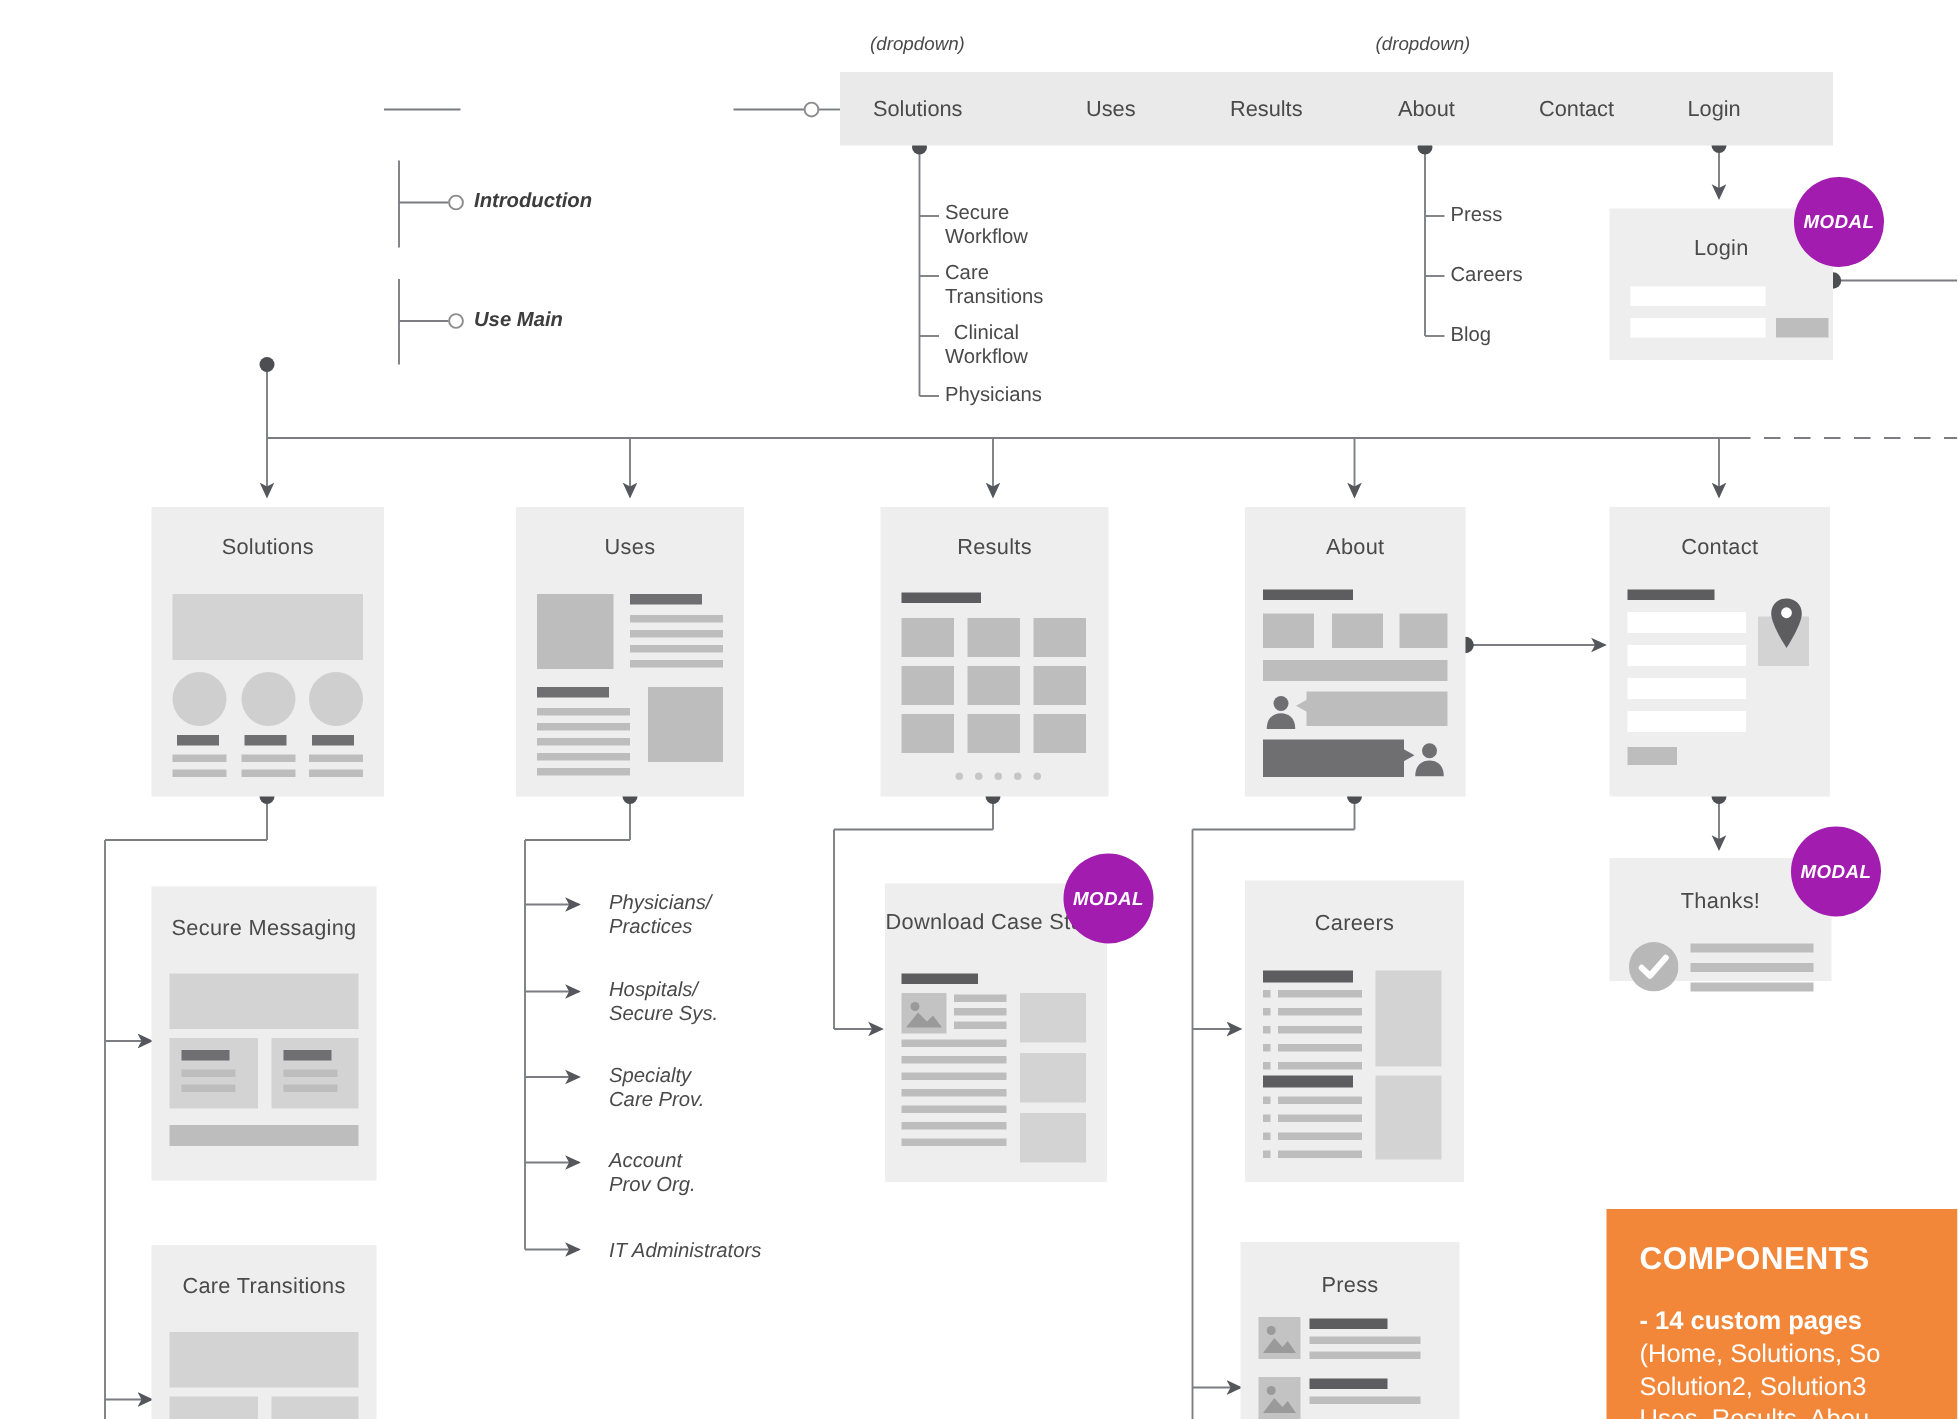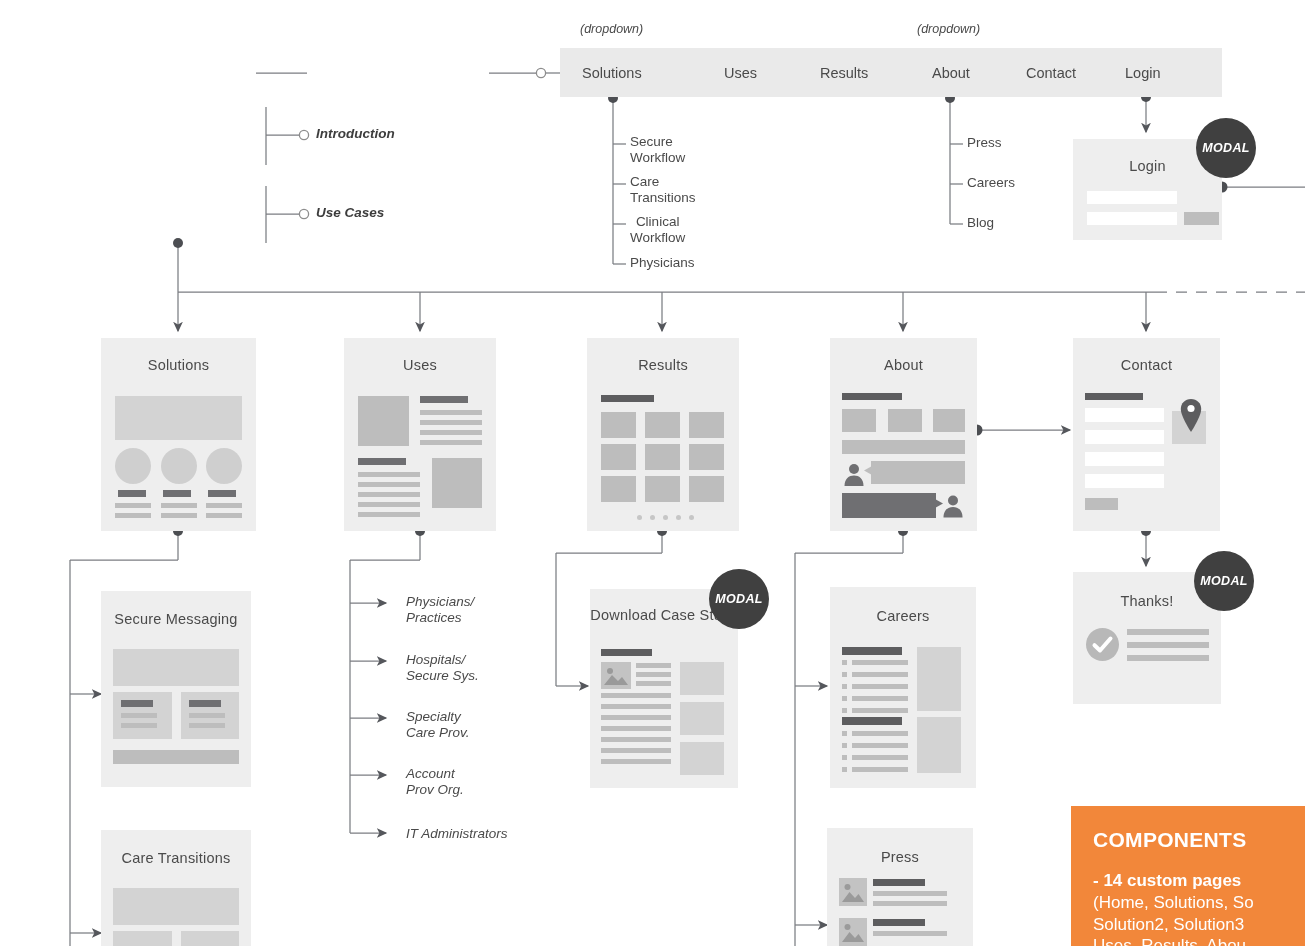--- a/index.html
+++ b/index.html
@@ -104,21 +104,21 @@
     font-size:13.5px;
     color:#3d3d3d;
     box-sizing:border-box;
   }
 
   
   .modal-badge{
     position:absolute;
     width:60px;height:60px;
     border-radius:50%;
-    background:#404040;
+    background:#a21caf;
     color:#fff;
     font-size:12.5px;
     font-weight:bold;
     display:flex;
     align-items:center;
     justify-content:center;
     font-style:italic;
     letter-spacing:.3px;
   }
 
@@ -249,21 +249,21 @@
 
     <g fill="#ffffff" stroke="#8d8d8d" stroke-width="1.3">
       <circle cx="541" cy="73" r="4.6"></circle>
       <circle cx="304" cy="135" r="4.6"></circle>
       <circle cx="304" cy="214" r="4.6"></circle>
     </g>
   </svg>
 
 
   <div class="side-label" style="left:316px;top:126px;">Introduction</div>
-  <div class="side-label" style="left:316px;top:205px;">Use Cases</div>
+  <div class="side-label" style="left:316px;top:205px;">Use Main</div>
 
   <div class="dropdown-label" style="left:580px;top:22px;">(dropdown)</div>
   <div class="dropdown-label" style="left:917px;top:22px;">(dropdown)</div>
 
   <div class="navbar" style="left:560px;top:48px;width:662px;height:49px;">
     <span class="nav-item" style="left:22px;">Solutions</span>
     <span class="nav-item" style="left:164px;">Uses</span>
     <span class="nav-item" style="left:260px;">Results</span>
     <span class="nav-item" style="left:372px;">About</span>
     <span class="nav-item" style="left:466px;">Contact</span>
@@ -482,21 +482,21 @@
     <div class="blk-mid" style="left:46px;top:73px;width:74px;height:5px;"></div>
     <div class="img-ph" style="left:12px;top:90px;width:28px;height:28px;"></div>
     <svg style="position:absolute;left:14px;top:92px;" width="24" height="24" viewBox="0 0 24 24">
       <circle cx="6.5" cy="7" r="3" fill="#9a9a9a"></circle>
       <path d="M1 22 L8.5 12 L14 18 L17.5 14 L23 22 Z" fill="#9a9a9a"></path>
     </svg>
     <div class="blk-hdr" style="left:46px;top:91px;width:52px;height:7px;"></div>
     <div class="blk-mid" style="left:46px;top:103px;width:74px;height:5px;"></div>
   </div>
 
-  <div class="card" style="left:1073px;top:572px;width:148px;height:132px;">
+  <div class="card" style="left:1073px;top:572px;width:148px;height:82px;">
     <div class="card-title" style="top:20px;">Thanks!</div>
     <svg style="position:absolute;left:13px;top:56px;" width="33" height="33" viewBox="0 0 33 33">
       <circle cx="16.5" cy="16.5" r="16.5" fill="#b8b8b8"></circle>
       <path d="M8.5 17.2 L14 22.5 L24.5 10.5" fill="none" stroke="#ffffff" stroke-width="4" stroke-linecap="round" stroke-linejoin="round"></path>
     </svg>
     <div class="blk-mid" style="left:54px;top:57px;width:82px;height:6px;"></div>
     <div class="blk-mid" style="left:54px;top:70px;width:82px;height:6px;"></div>
     <div class="blk-mid" style="left:54px;top:83px;width:82px;height:6px;"></div>
   </div>
   <div class="modal-badge" style="left:1194px;top:551px;">MODAL</div>

